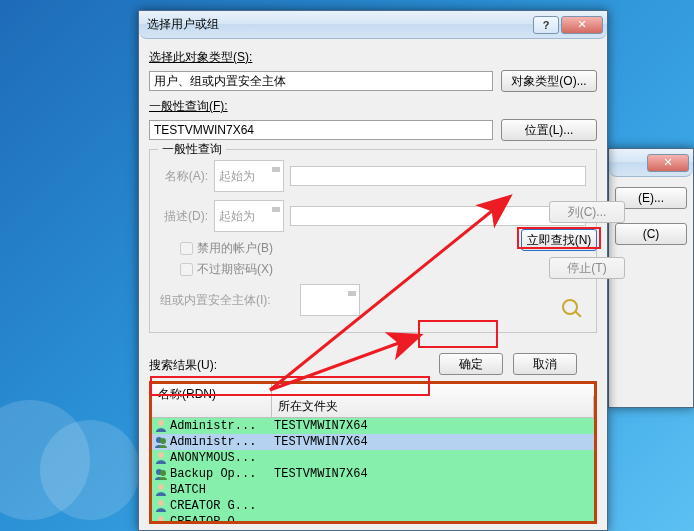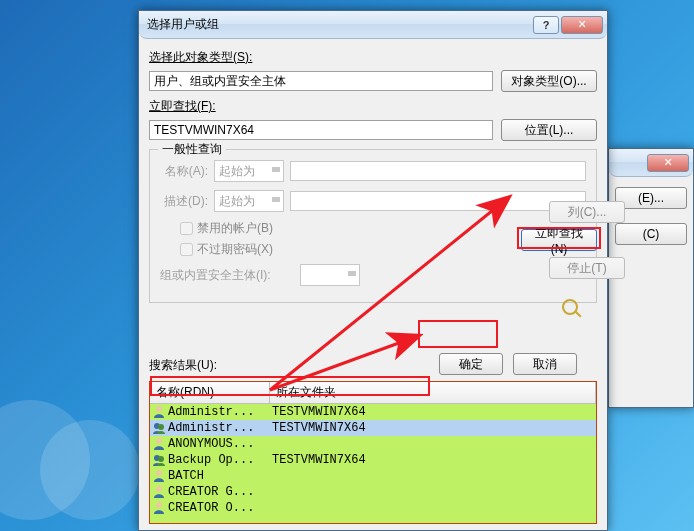--- a/index.html
+++ b/index.html
@@ -46,39 +46,39 @@
   #win-main { left: 138px; top: 10px; width: 470px; height: 521px; }
   #win-main .body { padding: 8px 10px; position: relative; height: calc(100% - 28px); }
 
   .lbl { display:block; margin: 2px 0 4px; color:#000;text-decoration:underline; }
   .tbox {
     width: 320px; height: 20px; border: 1px solid #a0a0a0; background: #fff;
     padding: 2px 4px; font: inherit; display:inline-block; vertical-align: middle;
   }
   .btn {
     height: 22px; border: 1px solid #8a8a8a; background: linear-gradient(#fdfdfd,#e4e4e4);
-    padding: 0 8px; font: inherit; border-radius: 3px; cursor: default;
+    padding: 0 0; font: inherit; border-radius: 3px; cursor: default;
     display: inline-flex; align-items: center; justify-content: center;
   }
   .btn.disabled { color:#8a8a8a; border-color:#bcbcbc; background:linear-gradient(#f6f6f6,#ececec);margin-left:28px; }
 
   .row { display:flex; align-items: center; margin-bottom: 6px; }
   .row .grow { flex: 1; }
   .row .rt { margin-left: 8px; }
 
   .groupbox {
     border: 1px solid #c8c8c8; padding: 10px 10px 8px; margin-top: 8px; position: relative;
   }
   .groupbox .legend {
     position: absolute; top: -9px; left: 8px; background: #f0f0f0; padding: 0 4px;
   }
   .inrow { display:flex; align-items:center; margin-bottom:8px; }
   .inrow .flabel { width: 54px; color:#8a8a8a; text-align:right; padding-right:6px; }
   .inrow .sel {
-    width: 70px; height: 22px; border:1px solid #a0a0a0; background:#fff;
+    width: 70px; height: 32px; border:1px solid #a0a0a0; background:#fff;
     padding: 0 4px; font: inherit; appearance:none; position:relative;
   }
   .inrow .selwrap { position:relative; display:inline-block; }
   .inrow .selwrap::after {
     content:""; position:absolute; right:4px; top:7px;
     border-left:4px solid transparent; border-right:4px solid transparent; border-top:5px solid #444;
   }
   .inrow .txt {
     flex:1; height:20px; border:1px solid #a0a0a0; background:#fff; margin-left:6px; font:inherit; padding:0 4px;
   }
@@ -101,25 +101,25 @@
   }
 
   .okrow { position:absolute; left:0; right:16px; top:314px; padding:0 14px;
            display:flex; justify-content:flex-end; gap:10px; }
   .okrow .btn { width:64px; }
 
   .reslbl { position:absolute; left:10px; top:318px; }
 
   .listarea {
     position:absolute; left:10px; right:10px; top:342px; bottom:6px;
-    border:1px solid #c2410c; background:#bef264; overflow:hidden;
+    border:3px solid #c2410c; background:#86efac; overflow:hidden;
   }
   .listhdr { display:flex; background:linear-gradient(#fdfdfd,#ececec); border-bottom:1px solid #c0c0c0; }
   .listhdr .col { padding:2px 6px; border-right:1px solid #c0c0c0; }
-  .col1 { width:120px; } .col2 { flex:1; }
+  .col1 { width:120px; } .col2 { flex:1;margin-top:12px; }
   .listbody { height: calc(100% - 18px); overflow-y:auto; font-family: "SimSun","Courier New",monospace; font-size:12px; }
   .lrow { display:flex; align-items:center; height:16px; padding:8px 2px; white-space:nowrap; }
   .lrow.sel { background:#b5d3f0; }
   .lrow .ico {
     width:14px; height:14px; margin-right:2px; flex-shrink:0;
     display:inline-flex; align-items:center; justify-content:center;
   }
   .lrow .ico.user svg .head{fill:#e8c9a0;} .lrow .ico.user svg .body{fill:#3a6ea5;}
   .lrow .ico.grp svg .g1{fill:#3a6ea5;} .lrow .ico.grp svg .g2{fill:#4a8e3a;}
   .lrow .c1 { width:104px; overflow:hidden; text-overflow:ellipsis; }
@@ -164,21 +164,21 @@
     <div class="winbtn close">✕</div>
   </div>
   <div class="body">
 
     <span class="lbl">选择此对象类型(S):</span>
     <div class="row">
       <input class="tbox grow" readonly="" value="用户、组或内置安全主体" style="">
       <button class="btn rt" style="width:96px">对象类型(O)...</button>
     </div>
 
-    <span class="lbl">立即查找(F):</span>
+    <span class="lbl">一般性查询(F):</span>
     <div class="row">
       <input class="tbox grow" readonly="" value="TESTVMWIN7X64" style="">
       <button class="btn rt" style="width:96px">位置(L)...</button>
     </div>
 
     <div class="groupbox">
       <span class="legend">一般性查询</span>
 
       <div class="inrow dis">
         <span class="flabel">名称(A):</span>

